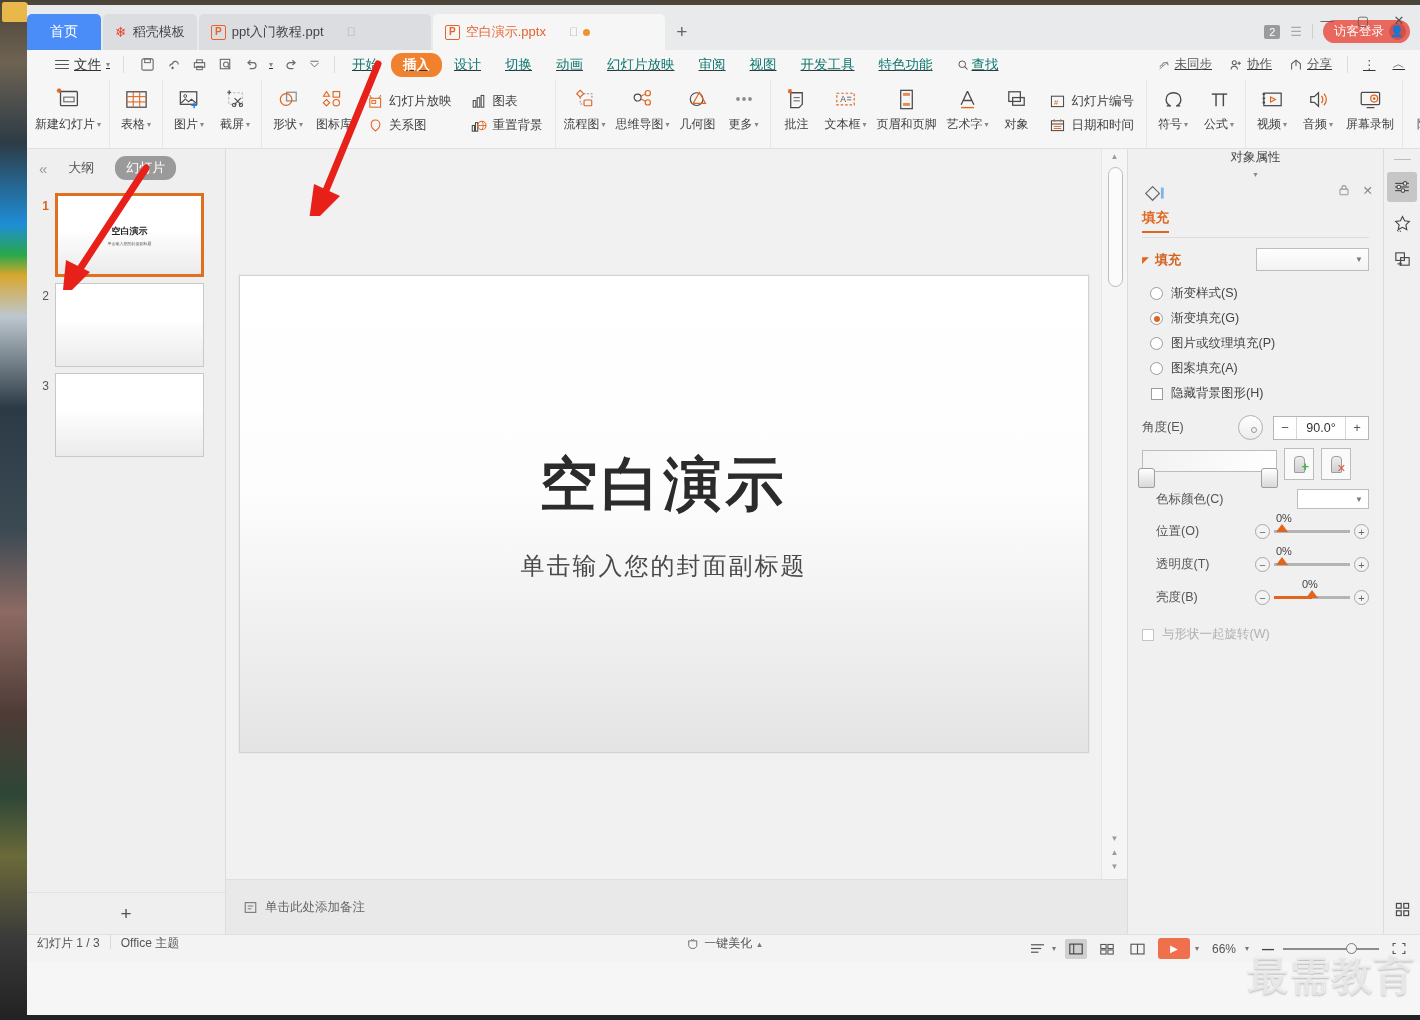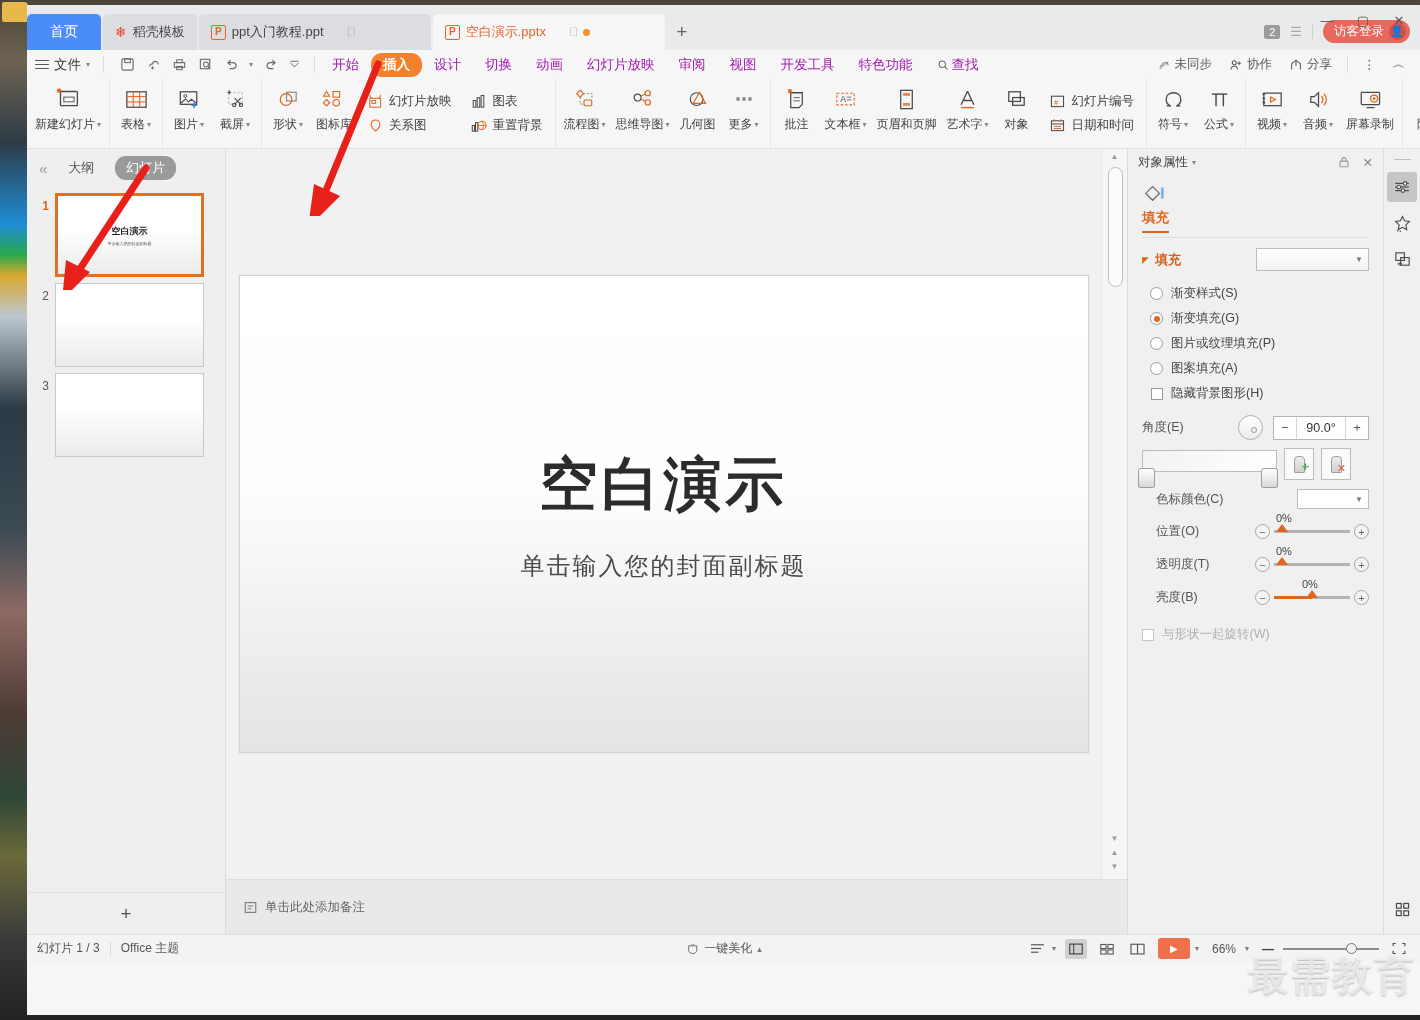--- a/index.html
+++ b/index.html
@@ -78,33 +78,33 @@
   #wctrl {
     position:absolute; right:4px; top:4px; display:flex; gap:2px;
   }
   #wctrl div {
     width:34px;height:22px;display:flex;align-items:center;
     justify-content:center;color:#555;font-size:13px;
   }
   
   #menubar {
     height:29px; background:#f6f6f6; display:flex; align-items:center;
-    padding-left:0; gap:0; border-bottom:0;
+    padding-left:20px; gap:0; border-bottom:0;text-decoration:underline;
   }
   .mb-file { display:flex;align-items:center;gap:5px;padding:0 8px;font-size:13.5px;color:#3c3c3c;}
   .hamb { display:inline-block; width:14px; }
   .hamb i { display:block;height:1.6px;background:#555;margin:2.6px 0;border-radius:1px;}
   .qa { display:flex; align-items:center; gap:2px; padding:0 6px; }
   .qa .qi {
     width:24px;height:22px;display:flex;align-items:center;justify-content:center;
     color:#6b6b6b;font-size:14px;
   }
   .vsep { width:1px;height:17px;background:#dcdcdc;margin:0 5px; }
   .mitem {
-    padding:3px 12px; font-size:13.5px; color:#a21caf; border-radius:11px;
+    padding:3px 12px; font-size:13.5px; color:#0f766e; border-radius:11px;
   }
   .mitem.active { background:#f2812e; color:#fff; font-weight:bold; }
   .mitem.find { display:flex;align-items:center;gap:3px; }
   #menuright { margin-left:auto; display:flex; align-items:center; gap:3px; padding-right:8px;}
   .mr { display:flex;align-items:center;gap:4px;padding:3px 7px;font-size:12.5px;color:#5a5a5a;}
   
   #ribbon {
     height:70px; background:#f6f6f6; display:flex; align-items:stretch;
     border-bottom:1px solid #e0e0e0; position:relative; overflow:hidden;
   }
@@ -181,21 +181,21 @@
     position:absolute; left:0; right:0; bottom:0; height:55px;
     background:#e9e9e9; border-top:1px solid #dedede;
     display:flex; align-items:center; gap:7px; padding:0 17px;
     color:#666; font-size:12.5px;
   }
   
   #proppanel {
     width:256px; background:#f0f0f0; border-left:1px solid #dcdcdc;
     position:relative; display:flex; flex-direction:column;
   }
-  #pp-head { height:26px; display:flex;align-items:center; padding:0 10px; gap:4px; }
+  #pp-head { height:26px; display:flex;align-items:center; padding:0 10px; gap:4px;flex-direction:column; }
   #pp-head .ttl { font-size:12.5px; color:#444; }
   #pp-head .sp { margin-left:auto; display:flex; gap:12px; color:#8a8a8a; }
   #pp-tabs { padding:4px 0 0 14px; }
   #pp-tabs .shapeic { height:30px; display:flex;align-items:center;}
   #pp-tabs .tname {
     display:inline-block; font-size:13.5px; color:#e0661f; font-weight:bold;
     padding-bottom:4px; border-bottom:2.5px solid #e0661f;
   }
   #pp-tabs .rule { height:1px; background:#dcdcdc; margin:0 14px 0 0; }
   .sect { padding:10px 14px 0 14px; }
@@ -272,21 +272,21 @@
   #rail { width:37px; background:#f0f0f0; border-left:1px solid #dcdcdc;
      display:flex; flex-direction:column; align-items:center; padding-top:6px; gap:6px;}
   #rail .dash { width:17px;height:0;border-top:1.5px solid #bdbdbd;margin:4px 0 6px;}
   #rail .ritem { width:30px;height:30px;display:flex;align-items:center;justify-content:center;
      border-radius:3px; color:#4a4a4a;}
   #rail .ritem.on { background:#c6c6c6; }
   #rail .bottomic { margin-top:auto; margin-bottom:10px; }
   
   #status {
     height:28px; background:#f3f3f3; border-top:1px solid #e0e0e0;
-    display:flex; align-items:center; padding:0 10px; font-size:12px; color:#555;
+    display:flex; padding:0 10px; font-size:12px; color:#555;
     position:relative;
   }
   #status .ssep { width:1px;height:14px;background:#d8d8d8;margin:0 10px; }
   #status .center { position:absolute; left:50%; transform:translateX(-50%);
      display:flex;align-items:center;gap:5px; }
   #status .right { margin-left:auto; display:flex; align-items:center; gap:9px; }
   .viewbtn { width:22px;height:20px;display:flex;align-items:center;justify-content:center;
      color:#555;}
   .viewbtn.on { background:#cfcfcf; border-radius:2px; }
   .playbtn { background:#f06f4d; width:32px;height:21px;border-radius:3px;

